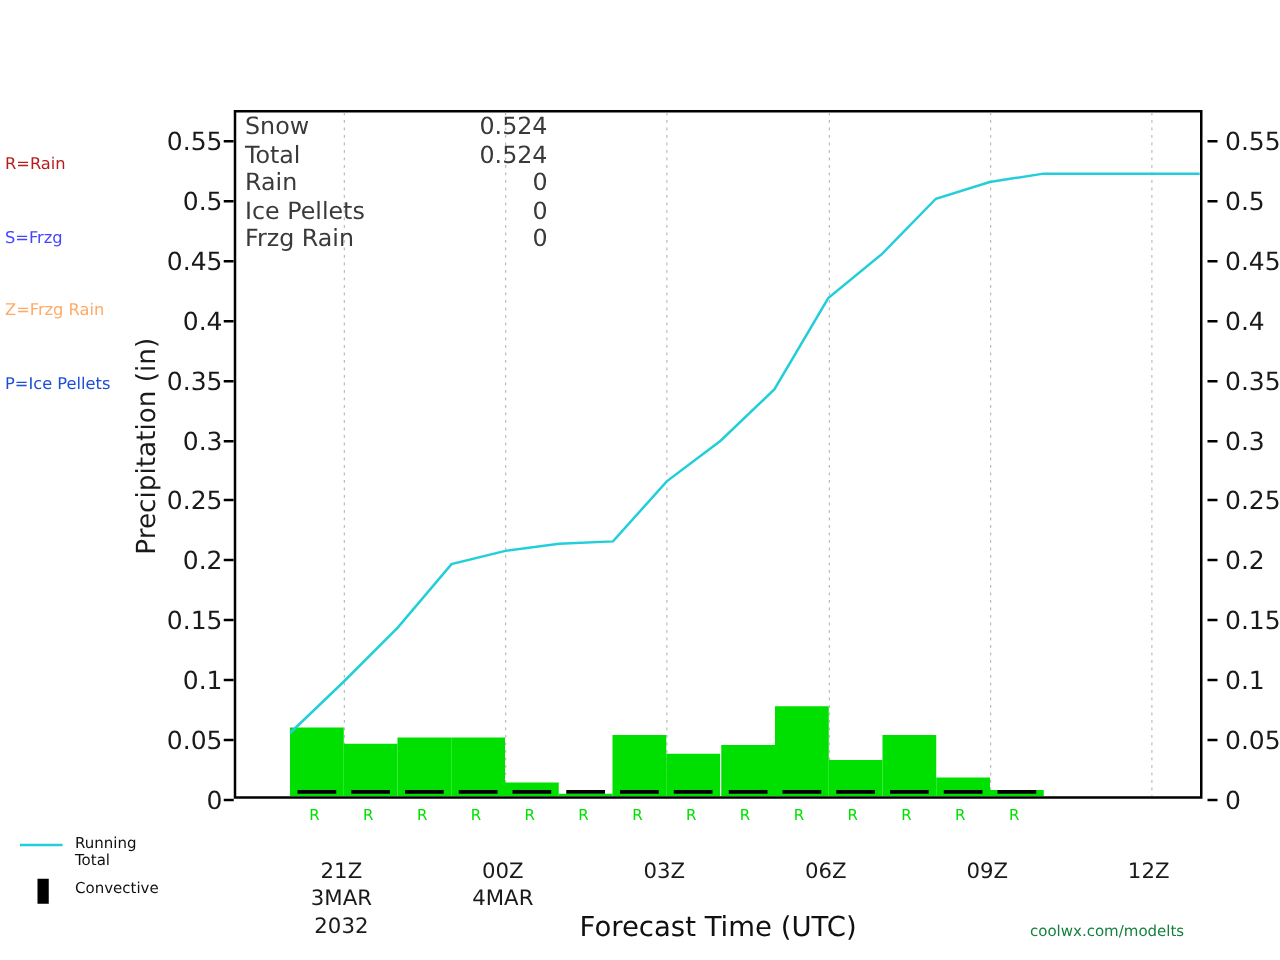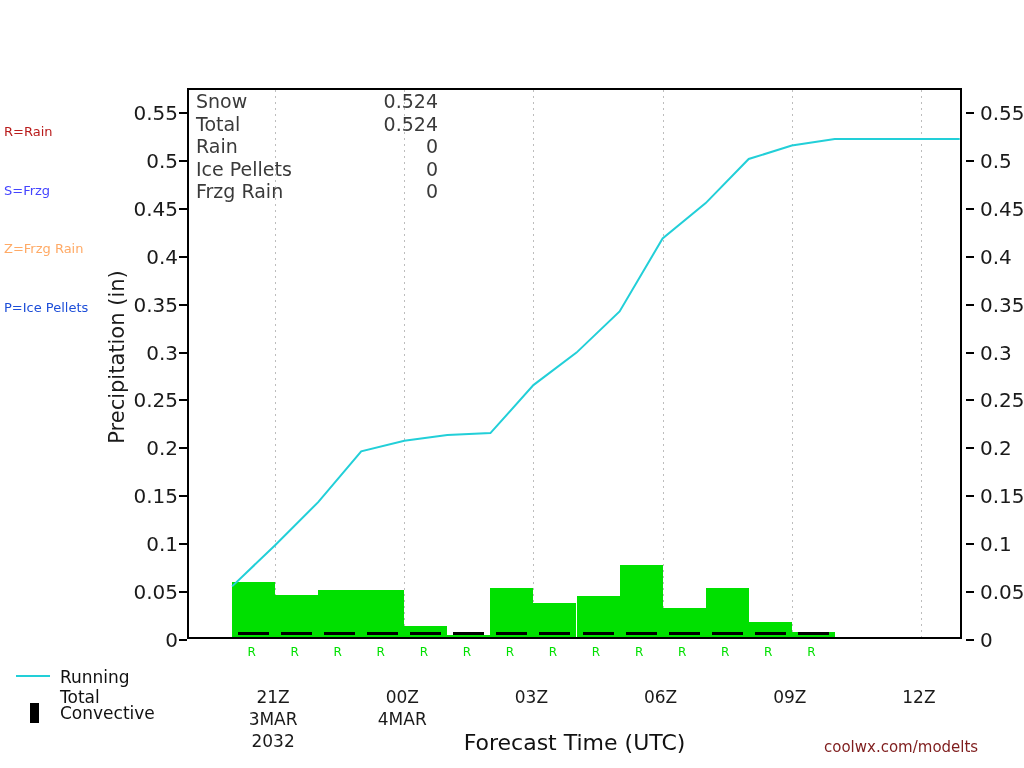--- a/index.html
+++ b/index.html
@@ -55,23 +55,23 @@
          width:120px;white-space:pre;line-height:22px;}
 
   #xaxis-title{position:absolute;left:187px;top:730px;width:775px;
     text-align:center;font-size:22px;color:#111;}
 
   
   #series-legend{position:absolute;left:12px;top:665px;font-size:13px;color:#111;}
   .lg-row{position:relative;height:36px;}
   .lg-line{position:absolute;left:4px;top:10px;width:34px;height:2px;background:#22cfd8;}
   .lg-swatch{position:absolute;left:18px;top:2px;width:9px;height:20px;background:#000;}
-  .lg-txt{position:absolute;left:48px;top:2px;font-size:17px;}
-
-  #watermark{position:absolute;left:824px;top:738px;font-size:15px;color:#7f1d1d;}
+  .lg-txt{position:absolute;left:48px;top:2px;font-size:12px;}
+
+  #watermark{position:absolute;left:824px;top:738px;font-size:12px;color:#15803d;}
 
   .rmark{position:absolute;font-size:12px;color:#00e000;text-align:center;
          width:40px;top:645px;}
 </style>
 </head>
 <body>
 
 <div id="stage">
 
 

